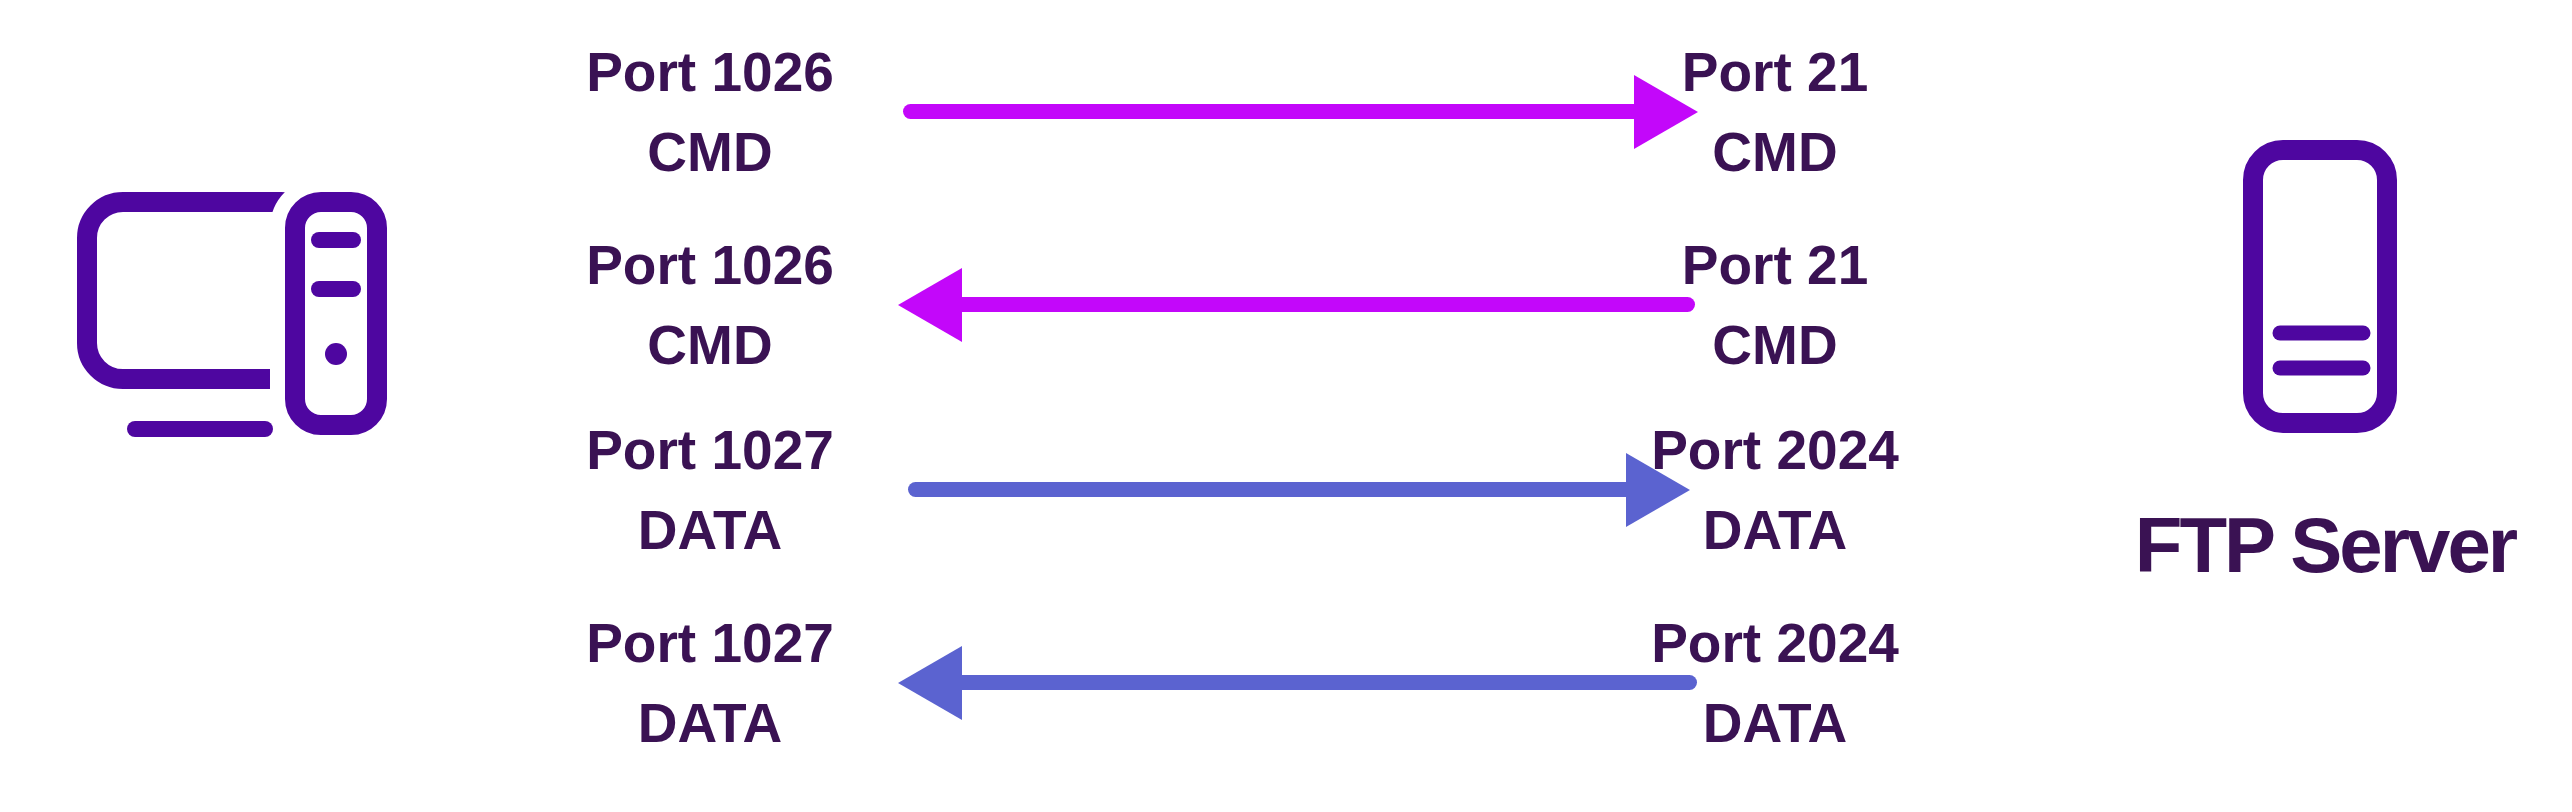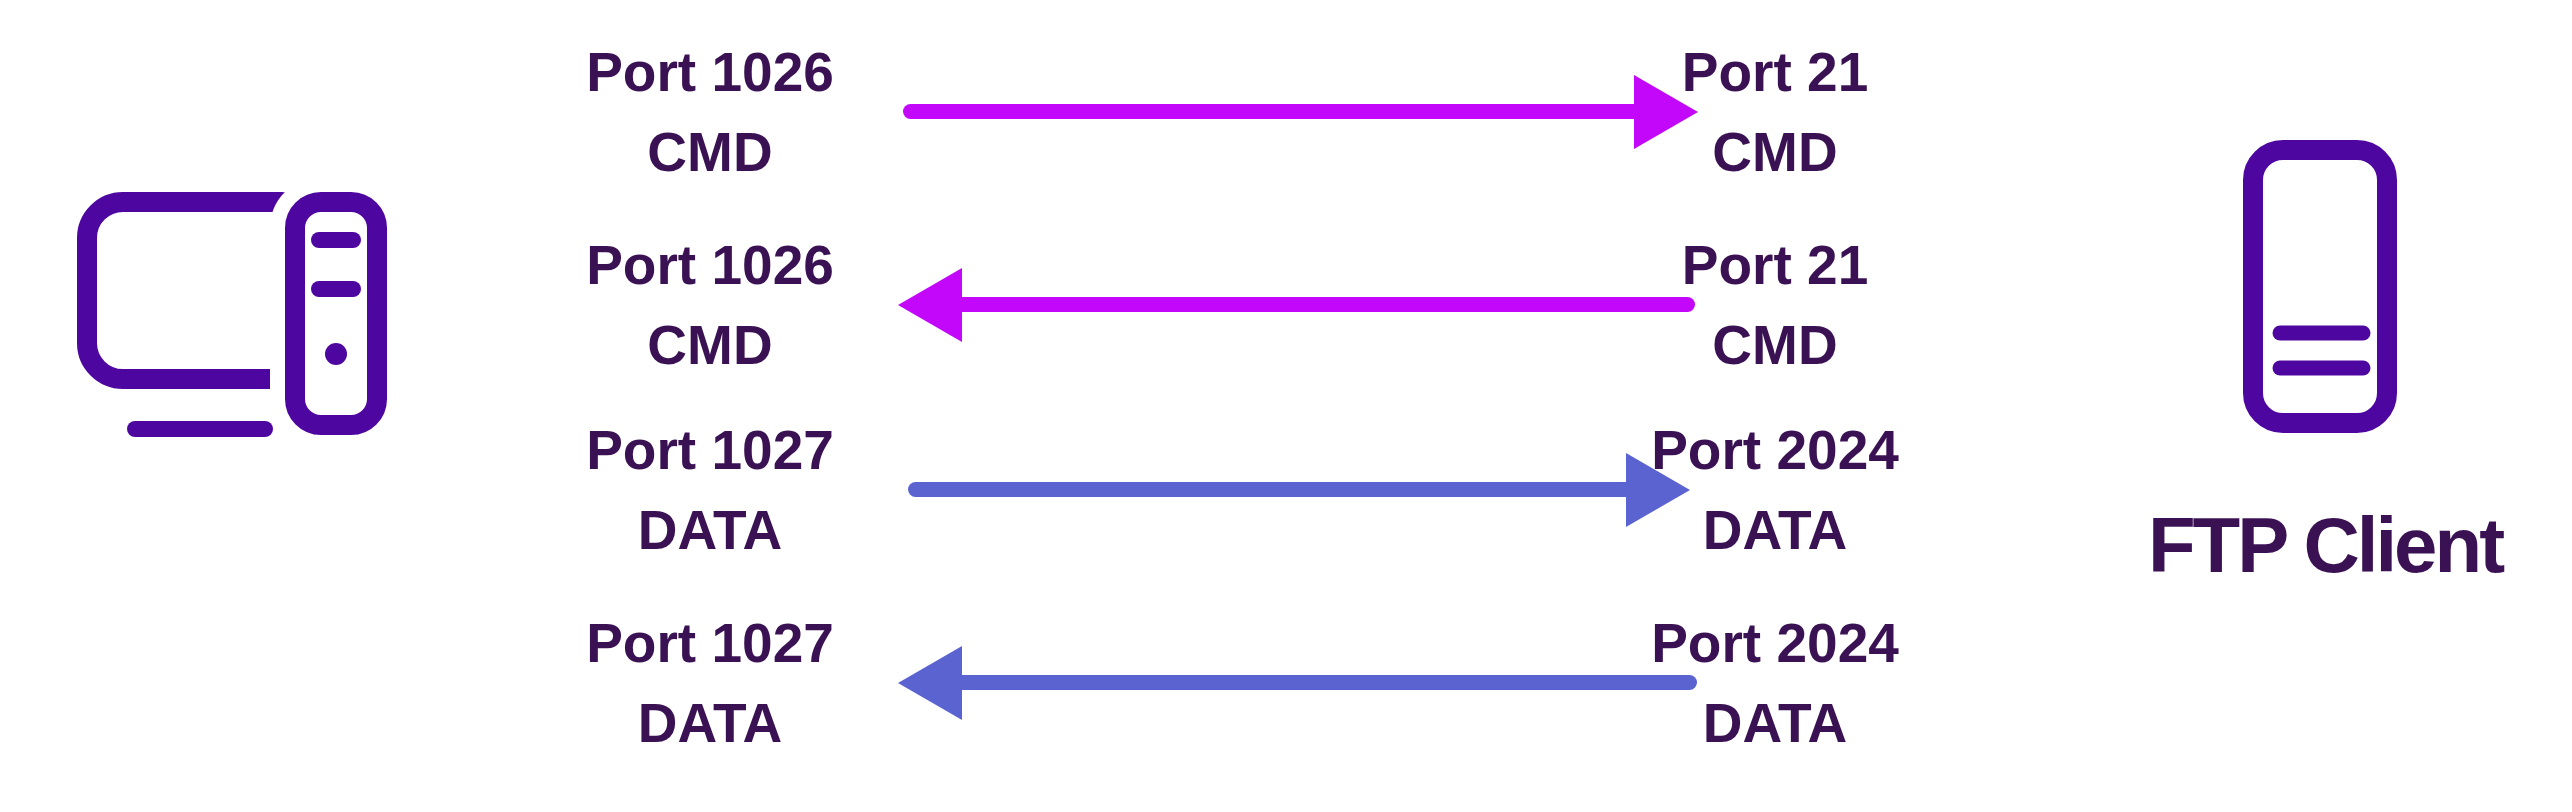--- a/index.html
+++ b/index.html
@@ -102,21 +102,21 @@
     </svg>
   </div>
 
   <div class="node-icon" id="server-icon" style="--ic: #4E06A0;">
     <svg width="174" height="313" viewBox="0 0 174 313" fill="none" xmlns="http://www.w3.org/2000/svg">
       <rect x="20" y="20" width="134" height="273" rx="30" stroke="currentColor" stroke-width="20" fill="none"></rect>
       <line x1="47" y1="203" x2="130" y2="203" stroke="currentColor" stroke-width="15" stroke-linecap="round"></line>
       <line x1="47" y1="238" x2="130" y2="238" stroke="currentColor" stroke-width="15" stroke-linecap="round"></line>
     </svg>
   </div>
-  <div class="node-label" id="server-label">FTP Client</div>
+  <div class="node-label" id="server-label">FTP Server</div>
 
   <div class="row1">
     <div class="flow-labels left">
       <div>Port 1026</div>
       <div>CMD</div>
     </div>
     <div class="arrow dir-right" id="arrow-row1" style="--ac: #C307FA;">
       <div class="shaft"></div>
       <div class="head"></div>
     </div>

